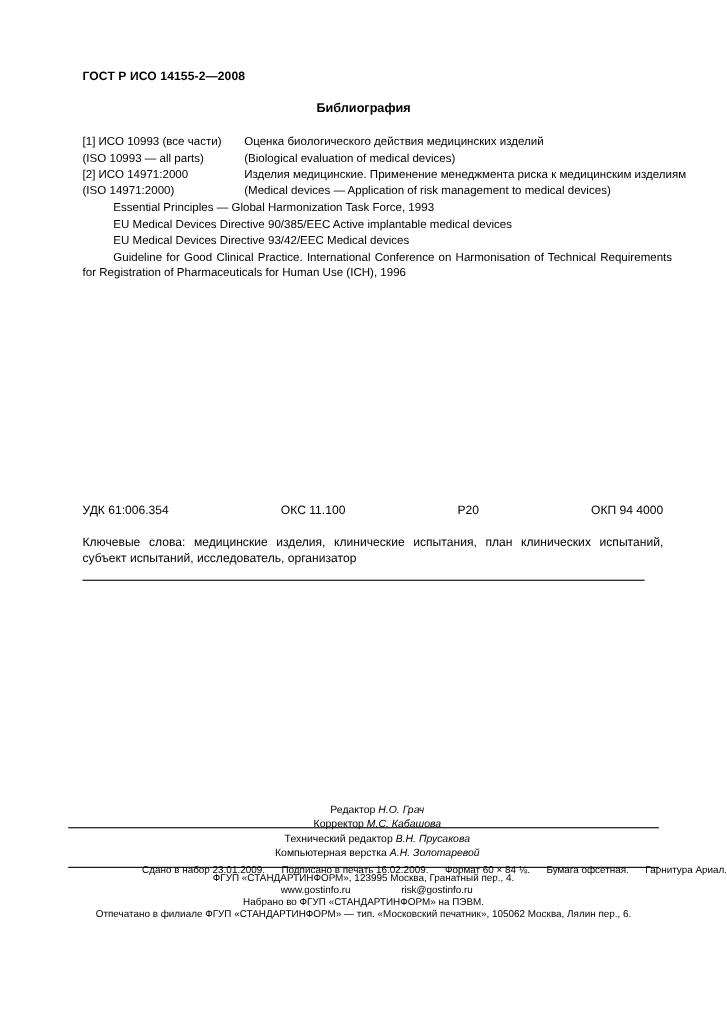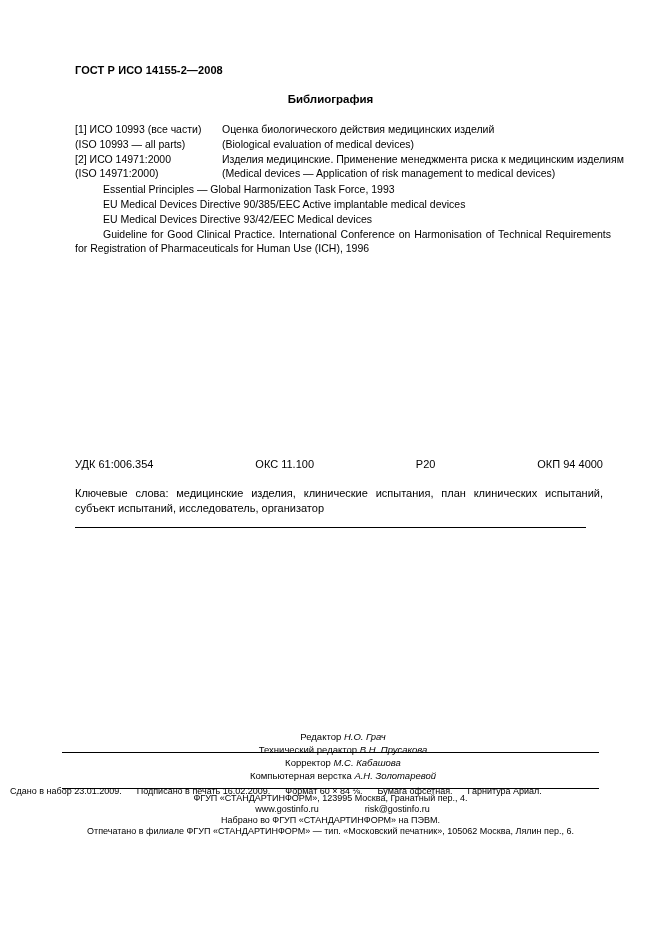--- a/index.html
+++ b/index.html
@@ -45,21 +45,21 @@
   .rule-3 { top:788px; left:62px; right:62px; }
 
   .credits {
     position:absolute; top:697px; left:75px; right:50px;
     text-align:center; font-size:9.5px; line-height:13px;margin-top:33px;
   }
   .credits .name { font-style:italic; }
 
   .imprint {
     position:absolute; top:758px; left:0; right:0;
-    text-align:left; font-size:9px; line-height:13.5px;
+    text-align:right; font-size:9px; line-height:13.5px;
     white-space:pre;
     padding-left:10px;
   }
 
   .publisher {
     position:absolute; top:793px; left:0; right:0;
     text-align:center; font-size:9px; line-height:11px;
   }
   .publisher .links { display:flex; justify-content:center; gap:46px;padding-left:24px; }
 </style>
@@ -107,26 +107,26 @@
   <p class="keywords">Ключевые слова: медицинские изделия, клинические испытания, план клинических испытаний, субъект испытаний, исследователь, организатор</p>
 
   <hr class="rule rule-1">
 
   <div class="credits">
     <div>
       <span>Редактор</span>
       <span class="name">Н.О. Грач</span>
     </div>
     <div>
+      <span>Корректор</span>
+      <span class="name">М.С. Кабашова</span>
+    </div>
+    <div>
       <span>Технический редактор</span>
       <span class="name">В.Н. Прусакова</span>
-    </div>
-    <div>
-      <span>Корректор</span>
-      <span class="name">М.С. Кабашова</span>
     </div>
     <div>
       <span>Компьютерная верстка</span>
       <span class="name">А.Н. Золотаревой</span>
     </div>
   </div>
 
   <hr class="rule rule-2">
 
   <div class="imprint">

